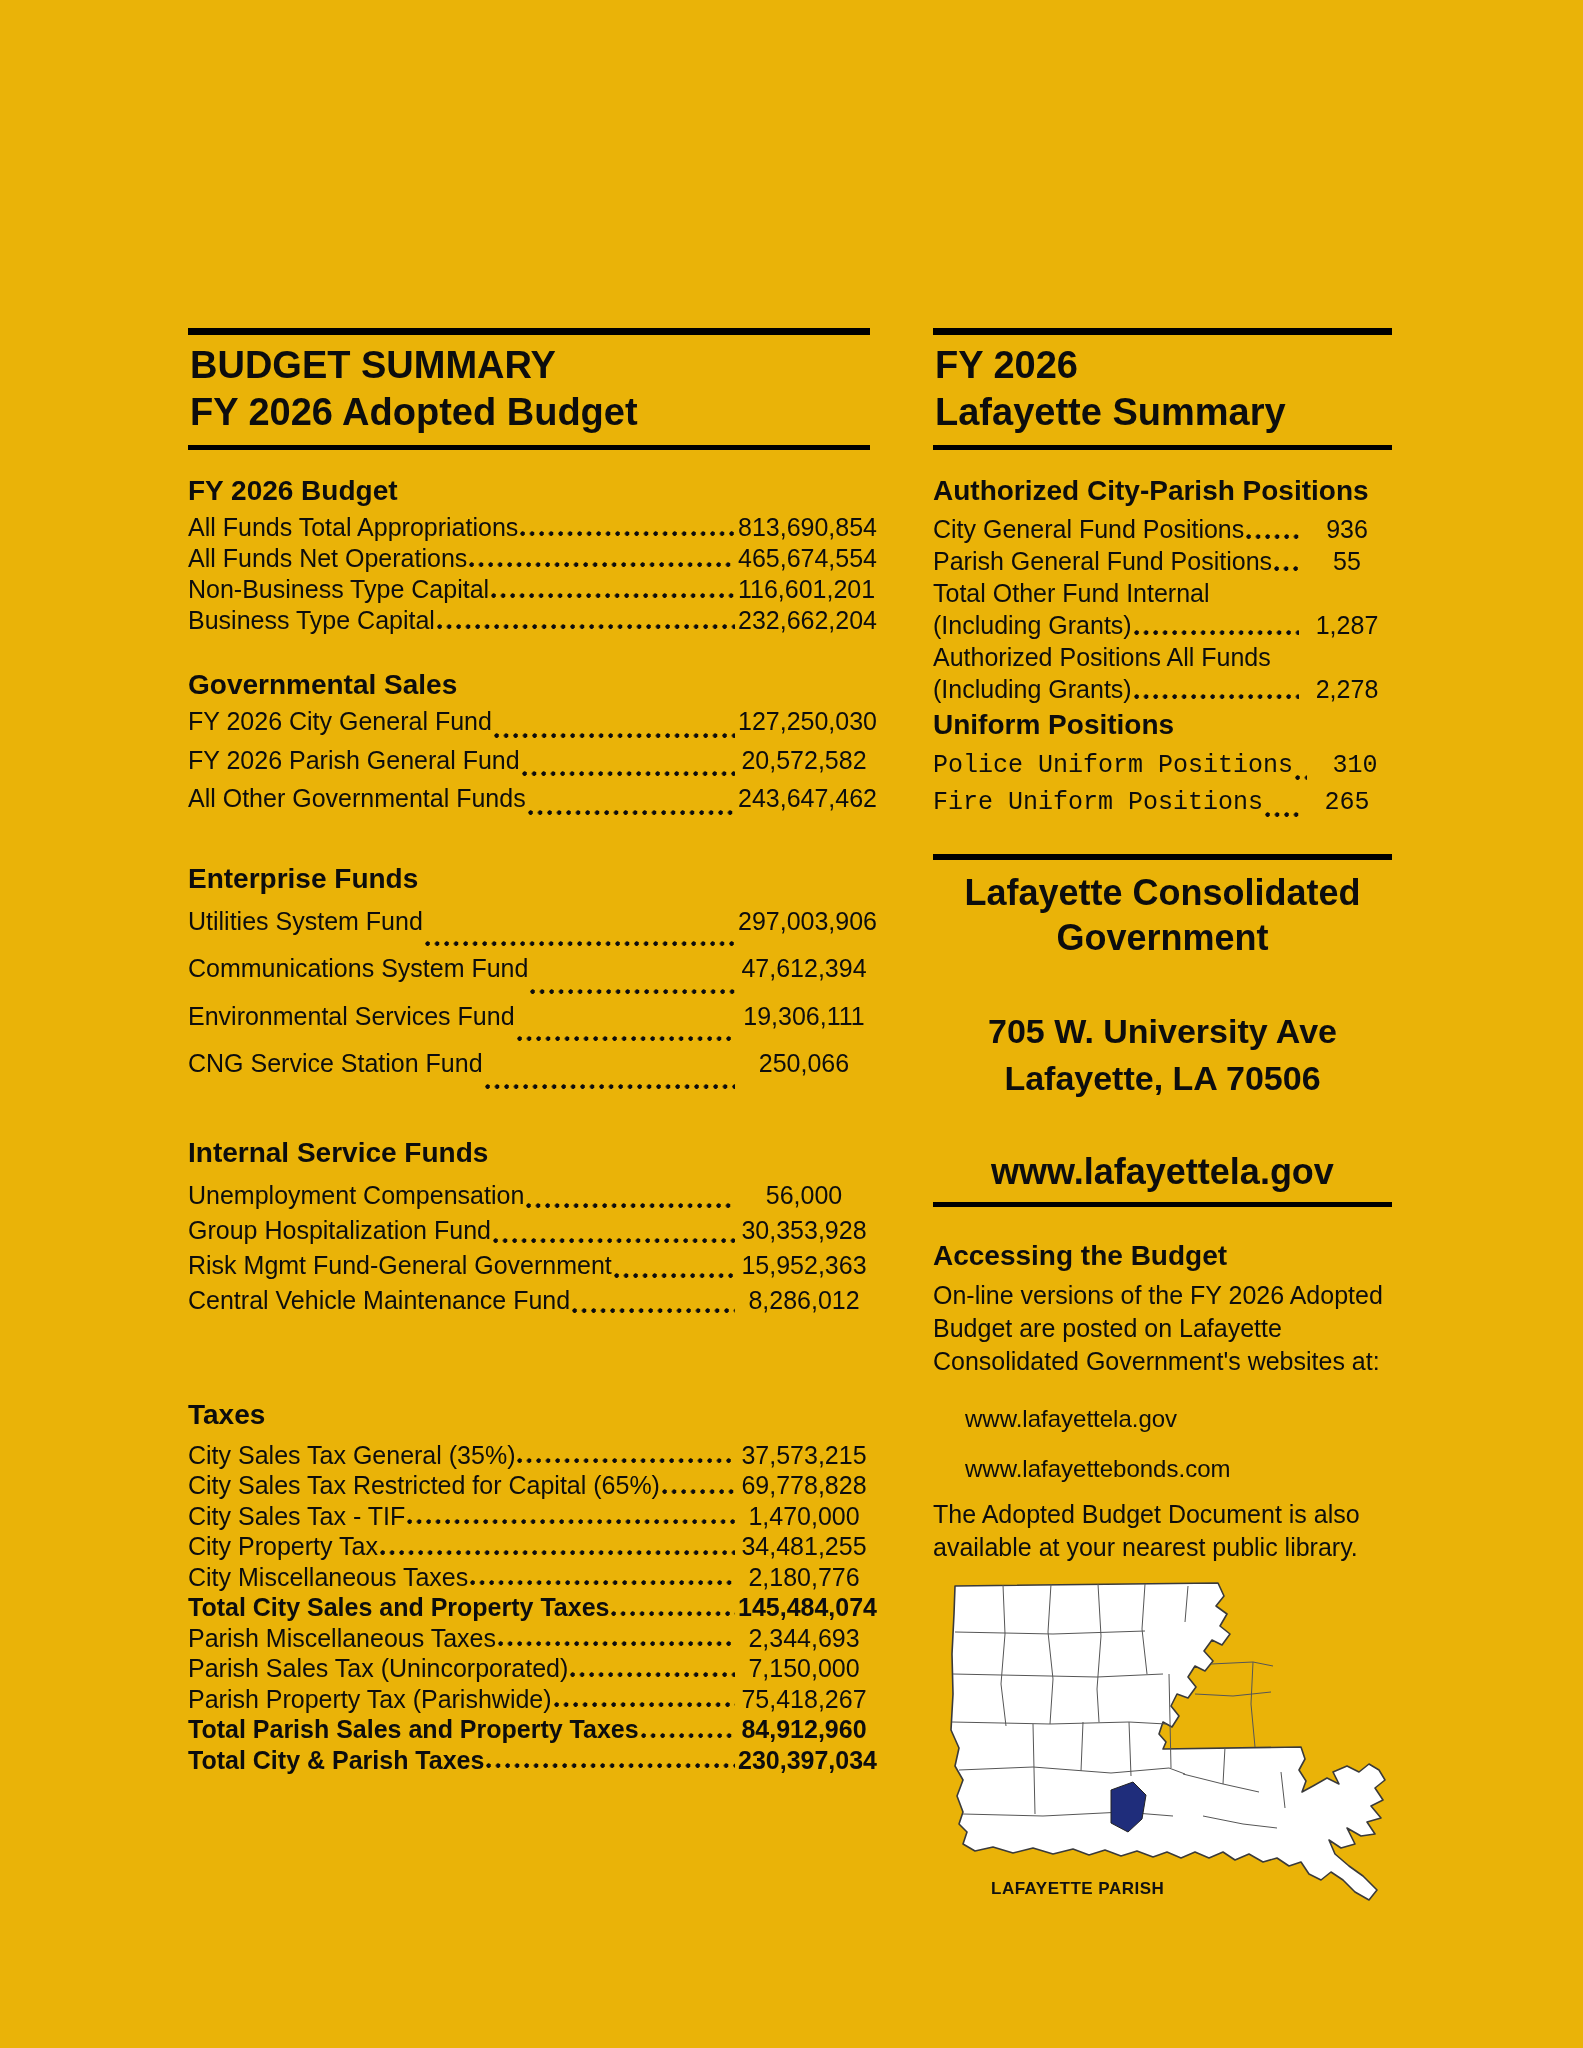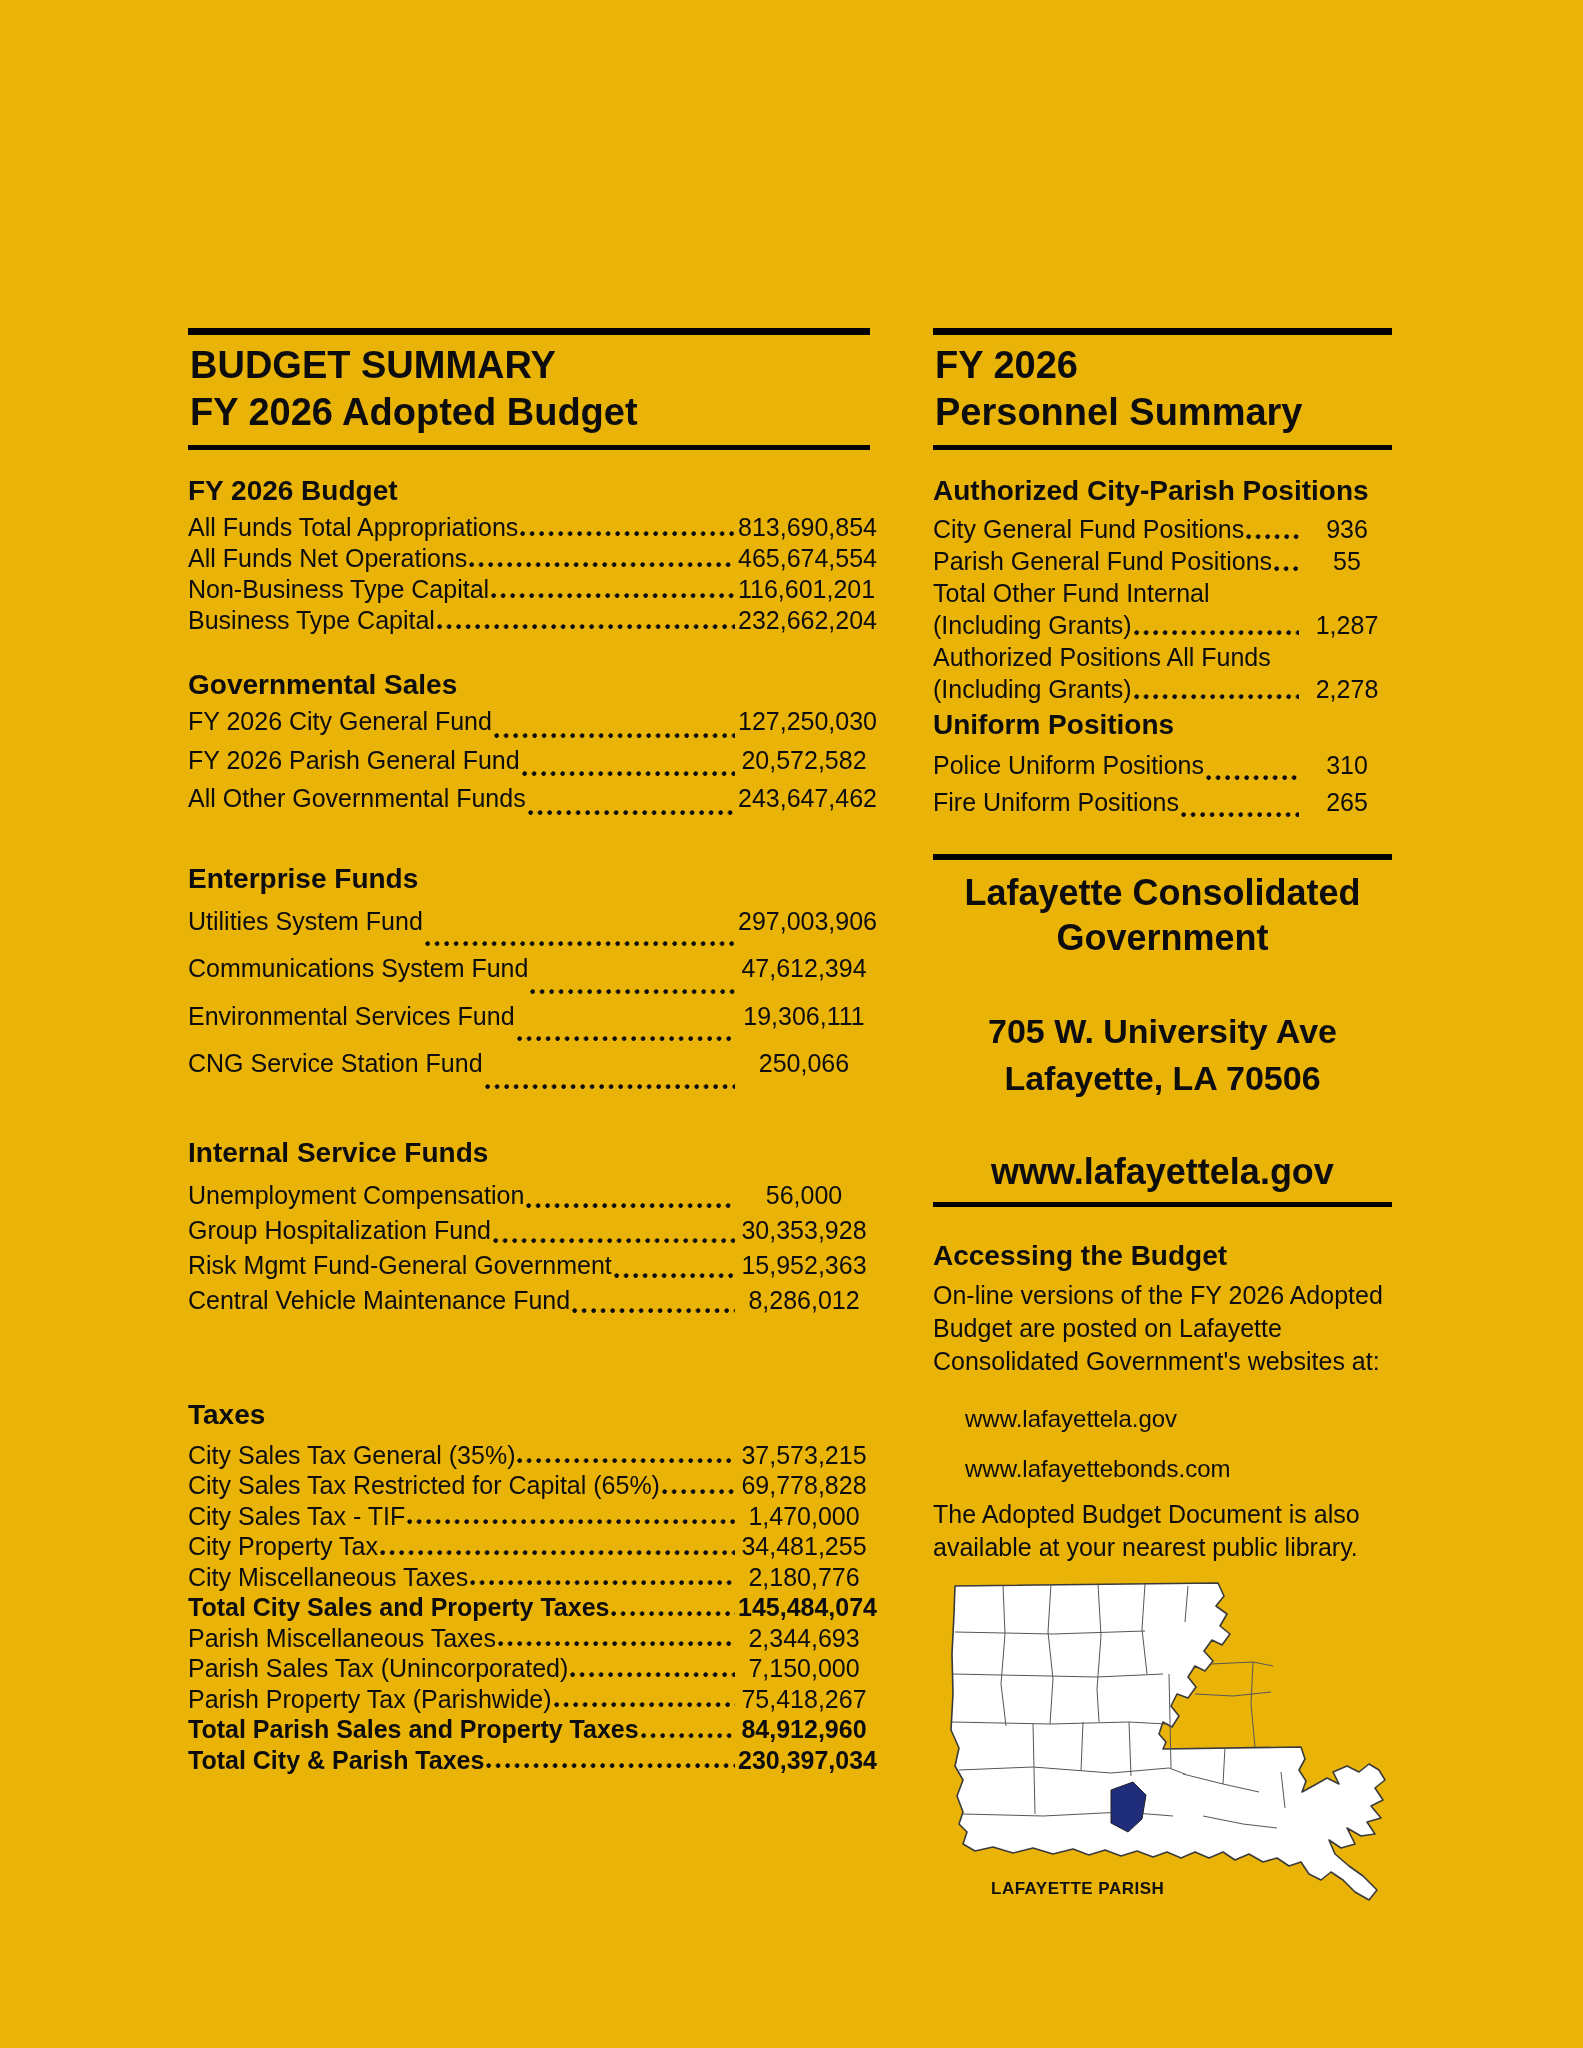--- a/index.html
+++ b/index.html
@@ -33,21 +33,21 @@
     background-position: 0 calc(100% - 6px);
     background-size: 9.5px 6px;
   }
   .dotrow.b { font-weight: bold; }
   .rows { margin-top: 4px; }
   .rows > .dotrow { height: 31px; }
   .rows.r38 > .dotrow { height: 38.5px; }
   .rows.r47 > .dotrow { height: 47.5px; }
   .rows.r35 > .dotrow { height: 35px; }
   .rows.r32 > .dotrow { height: 32px; }
-  .rows.r37 > .dotrow { height: 37px; }
+  .rows.r37 > .dotrow { height: 37px; font-family: Liberation Mono, monospace; }
   .rows.r30 > .dotrow { height: 30.5px; }
 
   
   .sec-budget { margin-top: 24px; }
   .sec-gov    { margin-top: 32px; }
   .sec-ent    { margin-top: 40px; }
   .sec-ent .rows { margin-top: 10px; }
   .sec-int    { margin-top: 40px; }
   .sec-int .rows { margin-top: 10px; }
   .sec-tax    { margin-top: 78px; }
@@ -242,21 +242,21 @@
             <span class="dots"></span>
             <span class="val">230,397,034</span>
           </div>
         </div>
     </div>
   </div>
 
   <div class="col col-r">
     <div class="mast">
       <div>FY 2026</div>
-      <div>Personnel Summary</div>
+      <div>Lafayette Summary</div>
     </div>
 
     <div class="sec-auth">
       <div class="h2">Authorized City-Parish Positions</div>
       <div class="rows r32">
           <div class="dotrow">
             <span class="lbl">City General Fund Positions</span>
             <span class="dots"></span>
             <span class="val">936</span>
           </div>

